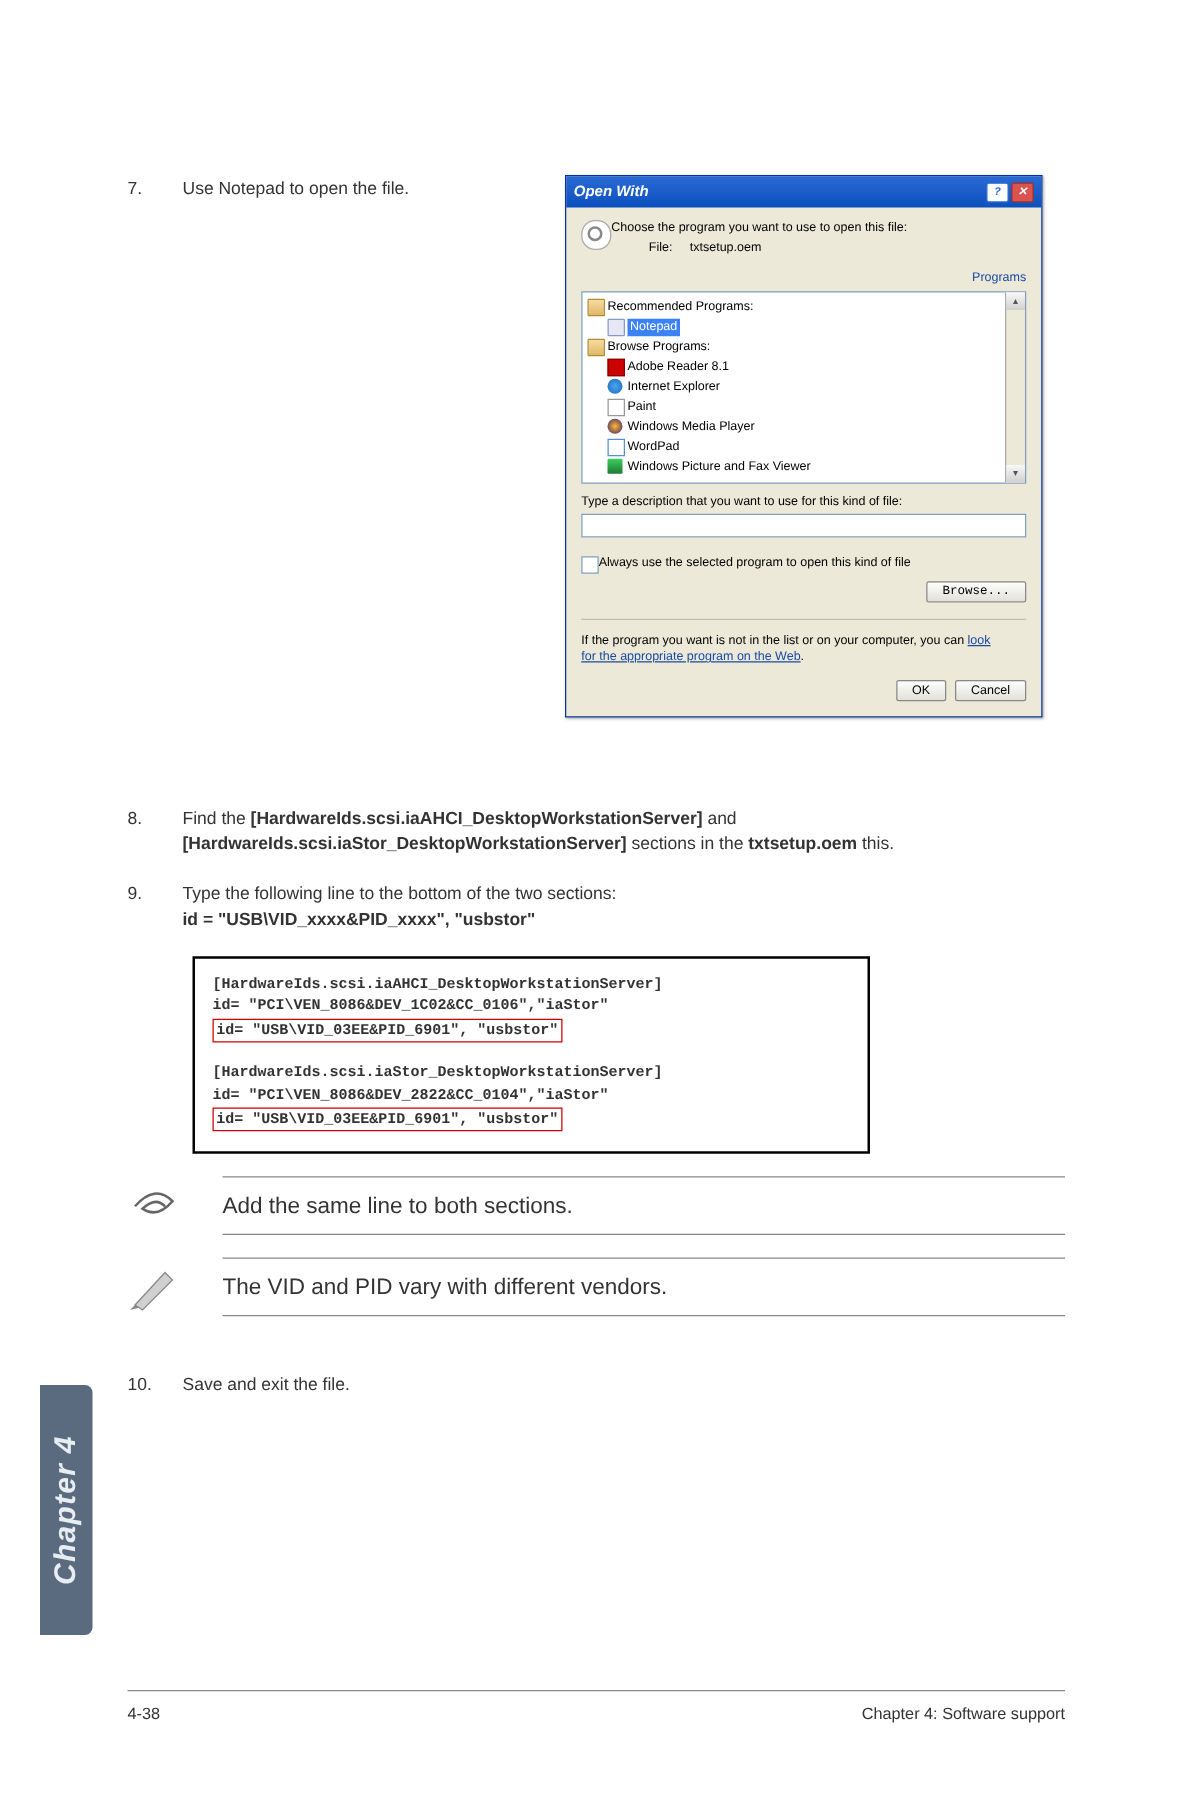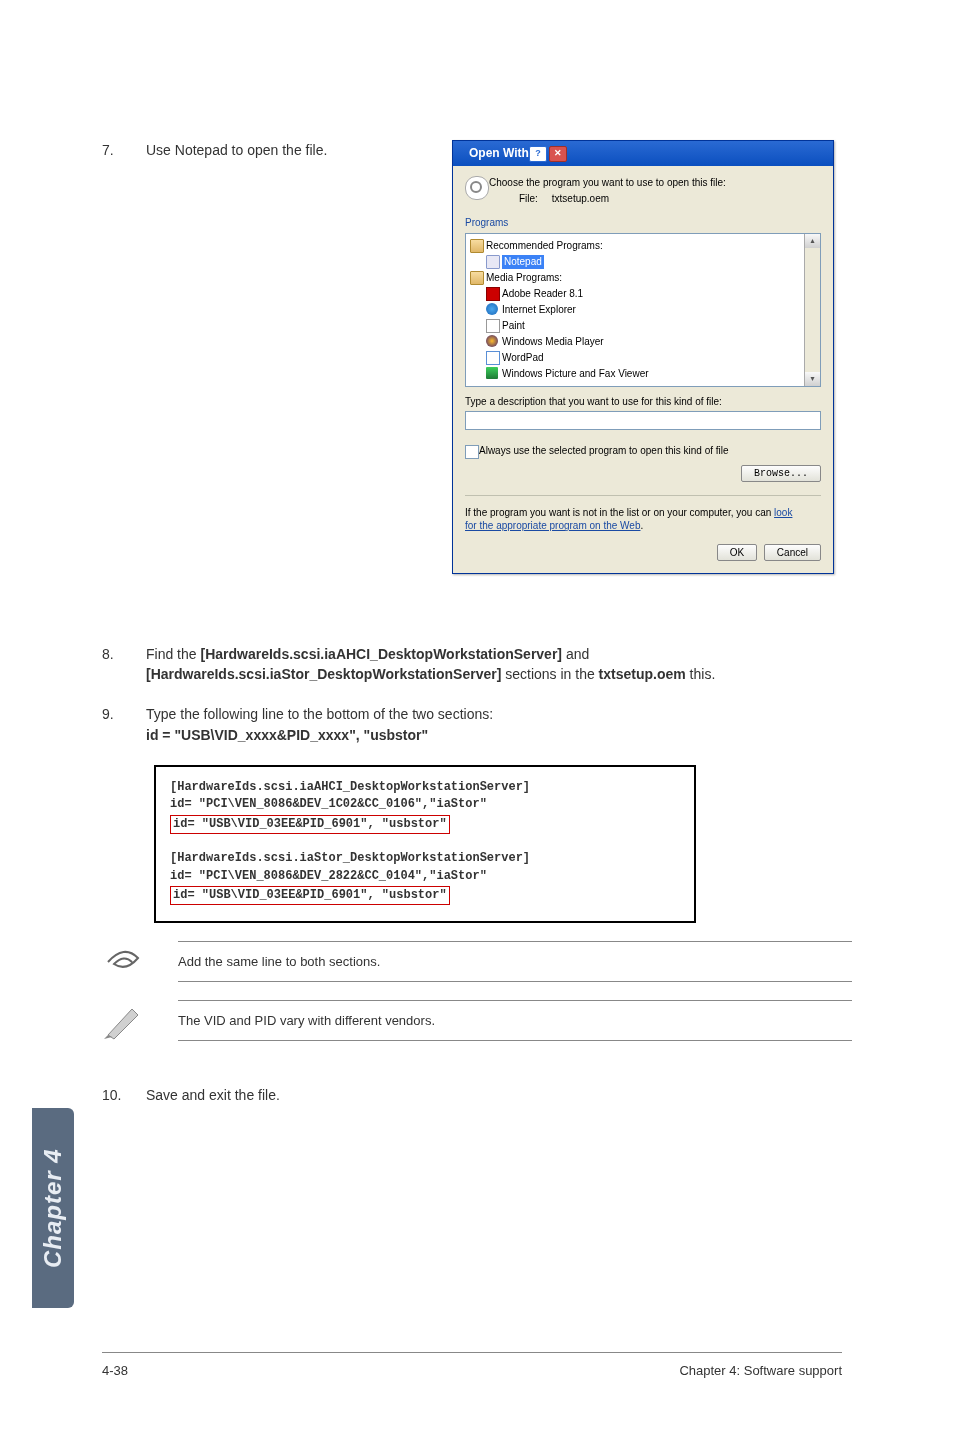--- a/index.html
+++ b/index.html
@@ -43,25 +43,26 @@
     width: 380px;
     font-size: 10px;
     font-family: "Tahoma", sans-serif;
     color: #000;
     box-shadow: 1px 1px 2px rgba(0,0,0,0.3);
   }
   .titlebar {
     background: linear-gradient(#2a6ad3, #0b4fbf);
     color: #fff;
     font-weight: bold;
-    padding: 4px 16px;
-    display: flex;
-    justify-content: flex-start;
+    padding: 4px 6px;
+    display: flex;
+    justify-content: space-between;
     align-items: center;
     font-size: 12px;
+    font-style: italic;
   }
   .tb-icons {
     display: flex;
     gap: 2px;
   }
   .tb-btn {
     width: 16px; height: 14px;
     background: #fff;
     border: 1px solid #2a6ad3;
     font-size: 9px;
@@ -84,21 +85,21 @@
   .dlg-icon:after {
     content: "";
     position: absolute;
     width: 8px; height: 8px;
     border: 2px solid #888;
     border-radius: 6px;
     top: 4px; left: 4px;
   }
   .dlg-msg-text { line-height: 14px; }
   .dlg-file { margin-left: 30px; margin-top: 2px; }
-  .dlg-programs { color: #1a4aa3; margin: 10px 0 2px 0; }
+  .dlg-programs { color: #1a4aa3; margin: 10px 0 2px 0; text-align: right; }
   .list {
     border: 1px solid #7f9db9;
     background: #fff;
     padding: 4px 2px;
     position: relative;
   }
   .list .scrollbar {
     position: absolute;
     right: 0; top: 0; bottom: 0;
     width: 15px;
@@ -187,21 +188,21 @@
     display: flex;
     align-items: center;
     gap: 32px;
     margin: 18px 0 14px 0;
   }
   .note-lines {
     flex: 1;
     border-top: 1px solid #888;
     border-bottom: 1px solid #888;
     padding: 12px 0 12px 0;
-    font-size: 13px;
+    font-size: 18px;
   }
   .note-icon { width: 44px; height: 40px; }
 
   .chapter-tab {
     position: absolute;
     left: 32px;
     bottom: 130px;
     width: 42px;
     height: 200px;
     background: #5a6b80;
@@ -212,21 +213,21 @@
     font-size: 24px;
     writing-mode: vertical-rl;
     text-align: center;
     line-height: 42px;
     transform: rotate(180deg);
     letter-spacing: 1px;
   }
   .footer {
     position: absolute;
     left: 102px;
-    right: 112px;
+    right: 102px;
     bottom: 60px;
     border-top: 1px solid #888;
     padding-top: 10px;
     display: flex;
     justify-content: space-between;
     font-size: 13px;
     color: #333;
   }
 </style>
 </head>
@@ -269,21 +270,21 @@
           <div class="li-row">
             <span class="ico ico-folder"></span>
             <span>Recommended Programs:</span>
           </div>
           <div class="li-row li-indent">
             <span class="ico ico-app"></span>
             <span class="sel">Notepad</span>
           </div>
           <div class="li-row">
             <span class="ico ico-folder"></span>
-            <span>Media Programs:</span>
+            <span>Browse Programs:</span>
           </div>
           <div class="li-row li-indent">
             <span class="ico ico-adobe"></span>
             <span>Adobe Reader 8.1</span>
           </div>
           <div class="li-row li-indent">
             <span class="ico ico-ie"></span>
             <span>Internet Explorer</span>
           </div>
           <div class="li-row li-indent">

